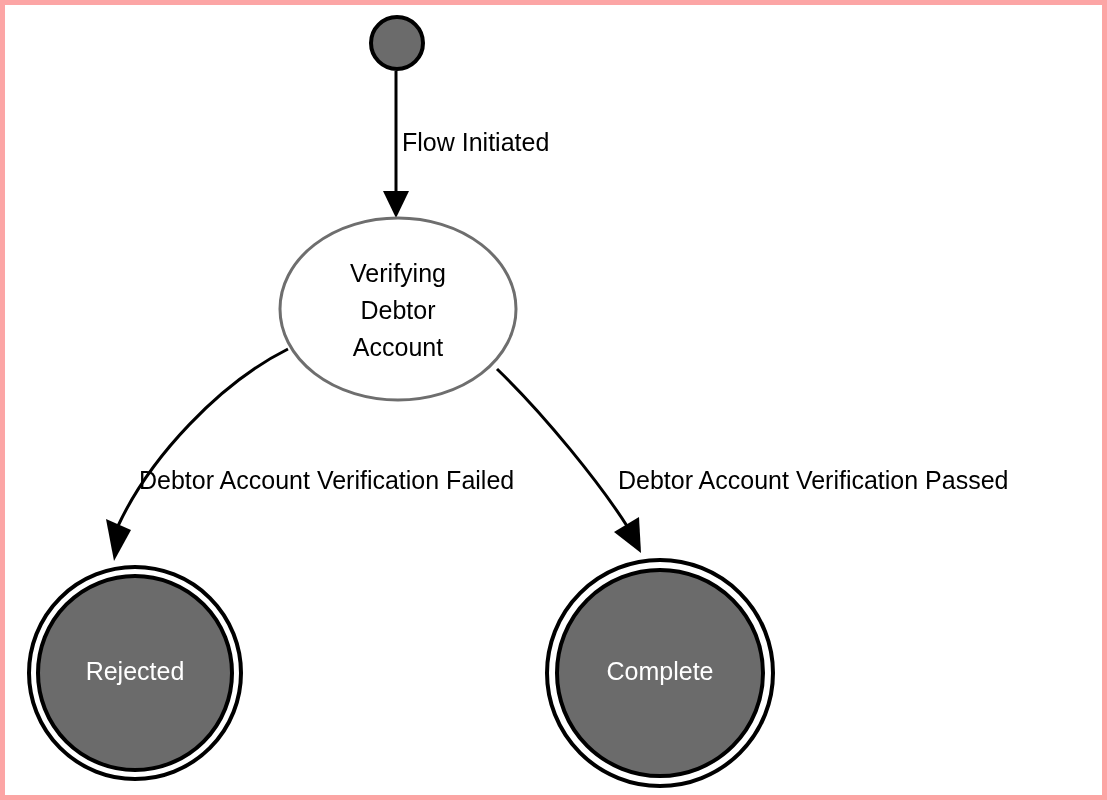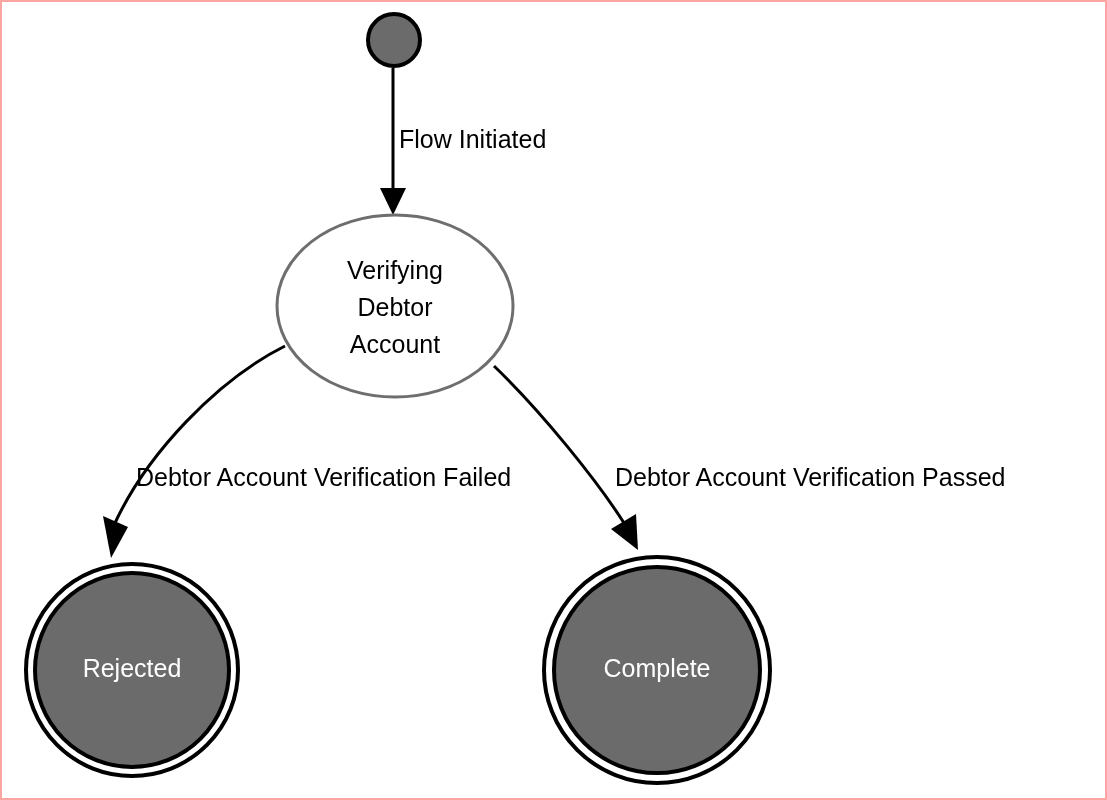--- a/index.html
+++ b/index.html
@@ -10,21 +10,21 @@
   }
   body {
     font-family: "Liberation Sans", sans-serif;
   }
   #diagram-canvas {
     position: relative;
     width: 1107px;
     height: 800px;
     background: #ffffff;
     box-sizing: border-box;
-    border: 2px solid #fca5a5;
+    border: 5px solid #fca5a5;
     overflow: hidden;
   }
   #diagram-svg {
     position: absolute;
     left: 0;
     top: 0;
     width: 1107px;
     height: 800px;
     display: block;
   }

